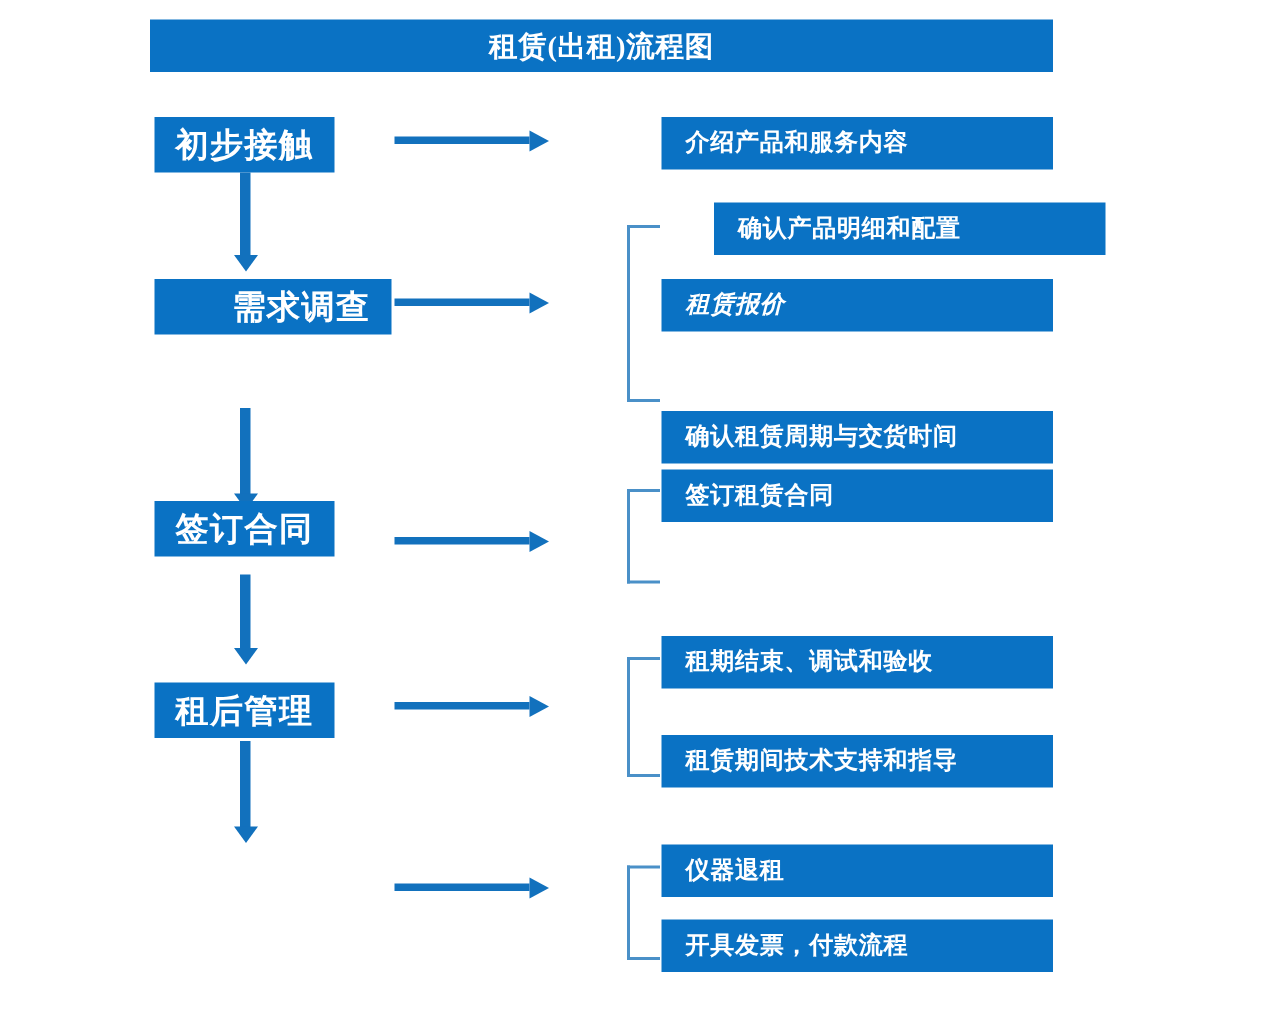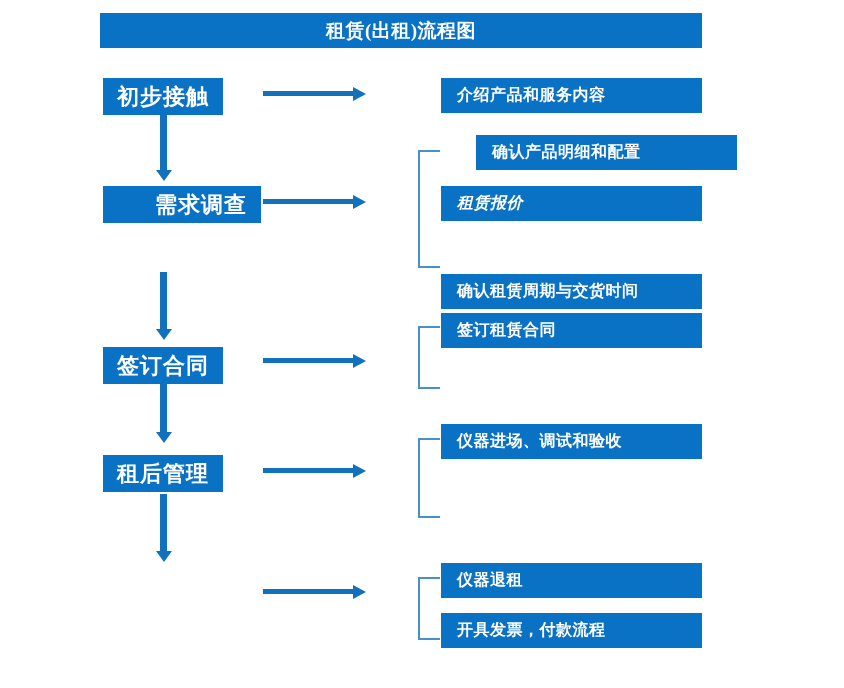--- a/index.html
+++ b/index.html
@@ -133,31 +133,32 @@
 
   <div class="stage-box" style="top:186px;padding-left:38px;">需求调查</div>
   <div class="h-arrow" style="top:199px;"></div>
   <div class="bracket" style="top:150px; height:118px;"></div>
   <div class="detail-box" style="top:135px;margin-left:35px;">确认产品明细和配置</div>
   <div class="detail-box" style="top:186px;font-style:italic;">租赁报价</div>
   <div class="detail-box" style="top:246px;margin-top:28px;">确认租赁周期与交货时间</div>
 
   <div class="v-arrow" style="top:272px; height:58px;"></div>
 
-  <div class="stage-box" style="top:347px;">签订合同</div>
+  <div class="stage-box" style="top:334px;">签订合同</div>
   <div class="h-arrow" style="top:358px;"></div>
   <div class="bracket" style="top:326px; height:63px;"></div>
   <div class="detail-box" style="top:313px;">签订租赁合同</div>
 
   <div class="v-arrow" style="top:383px; height:50px;"></div>
 
   <div class="stage-box" style="top:455px;">租后管理</div>
   <div class="h-arrow" style="top:468px;"></div>
   <div class="bracket" style="top:438px; height:80px;"></div>
-  <div class="detail-box" style="top:424px;">仪器进场、调试和验收</div>
+  <div class="detail-box" style="top:424px;">租期结束、调试和验收</div>
+  <div class="detail-box" style="top:490px;">租赁期间技术支持和指导</div>
 
   <div class="v-arrow" style="top:494px; height:58px;"></div>
 
   <div class="h-arrow" style="top:589px;"></div>
   <div class="bracket" style="top:577px; height:63px;"></div>
   <div class="detail-box" style="top:563px;">仪器退租</div>
   <div class="detail-box" style="top:613px;">开具发票，付款流程</div>
 
 </div>
 

